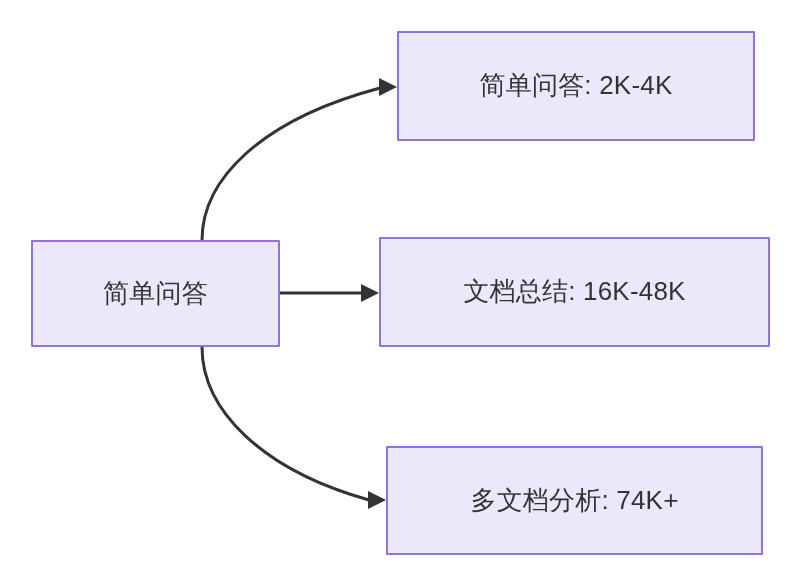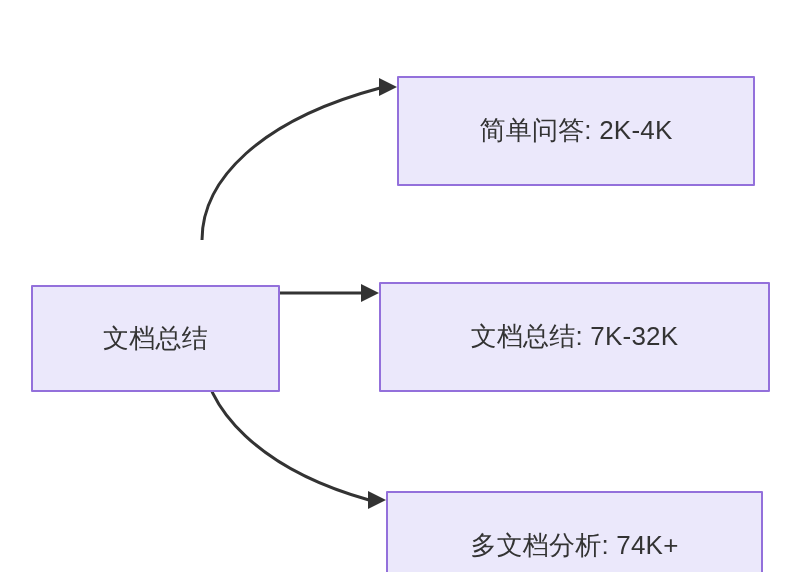--- a/index.html
+++ b/index.html
@@ -29,21 +29,20 @@
   .flow-node {
     position: absolute;
     box-sizing: border-box;
     display: flex;
     align-items: center;
     justify-content: center;
     background: #ebe8fb;
     border: 2px solid #9370db;
     border-radius: 1px;
     z-index: 2;
-    margin-top: 45px;
   }
   .flow-node .node-label {
     color: #333333;
     font-size: 26px;
     line-height: 1.2;
     letter-spacing: 0.2px;
     white-space: nowrap;
     text-align: center;
   }
   #node-root {
@@ -91,28 +90,28 @@
     <polygon class="edge-arrowhead" points="379,78 397,87 379,96"></polygon>
 
     <path class="edge-path" d="M 280 293 L 362 293"></path>
     <polygon class="edge-arrowhead" points="361,284 379,293 361,302"></polygon>
 
     <path class="edge-path" d="M 202 347 C 202 410 262 470 369 500"></path>
     <polygon class="edge-arrowhead" points="368,491 386,500 368,509"></polygon>
   </svg>
 
   <div class="flow-node" id="node-root">
-    <span class="node-label">文档总结</span>
+    <span class="node-label">简单问答</span>
   </div>
 
   <div class="flow-node" id="node-simple-qa">
     <span class="node-label">简单问答: 2K-4K</span>
   </div>
 
   <div class="flow-node" id="node-doc-summary">
-    <span class="node-label">文档总结: 7K-32K</span>
+    <span class="node-label">文档总结: 16K-48K</span>
   </div>
 
   <div class="flow-node" id="node-multi-doc">
     <span class="node-label">多文档分析: 74K+</span>
   </div>
 
 </div>
 
 </body></html>

